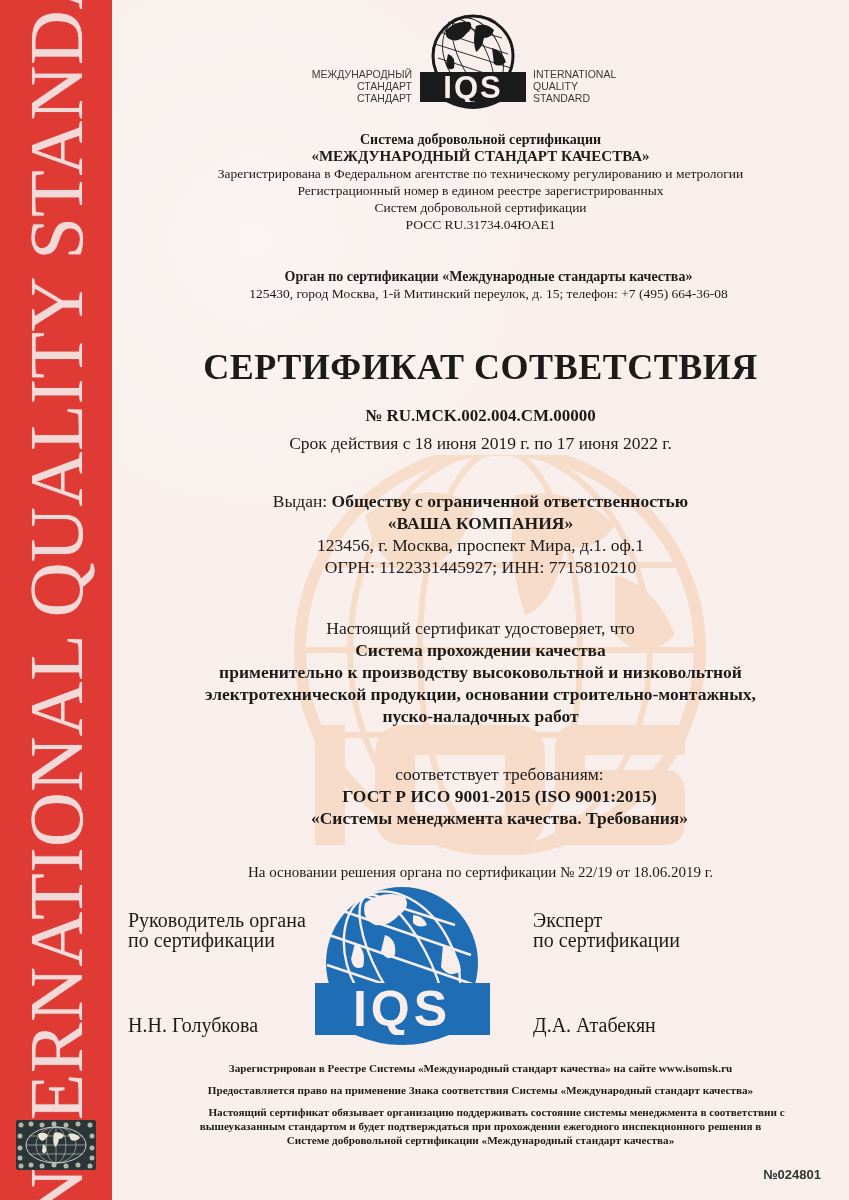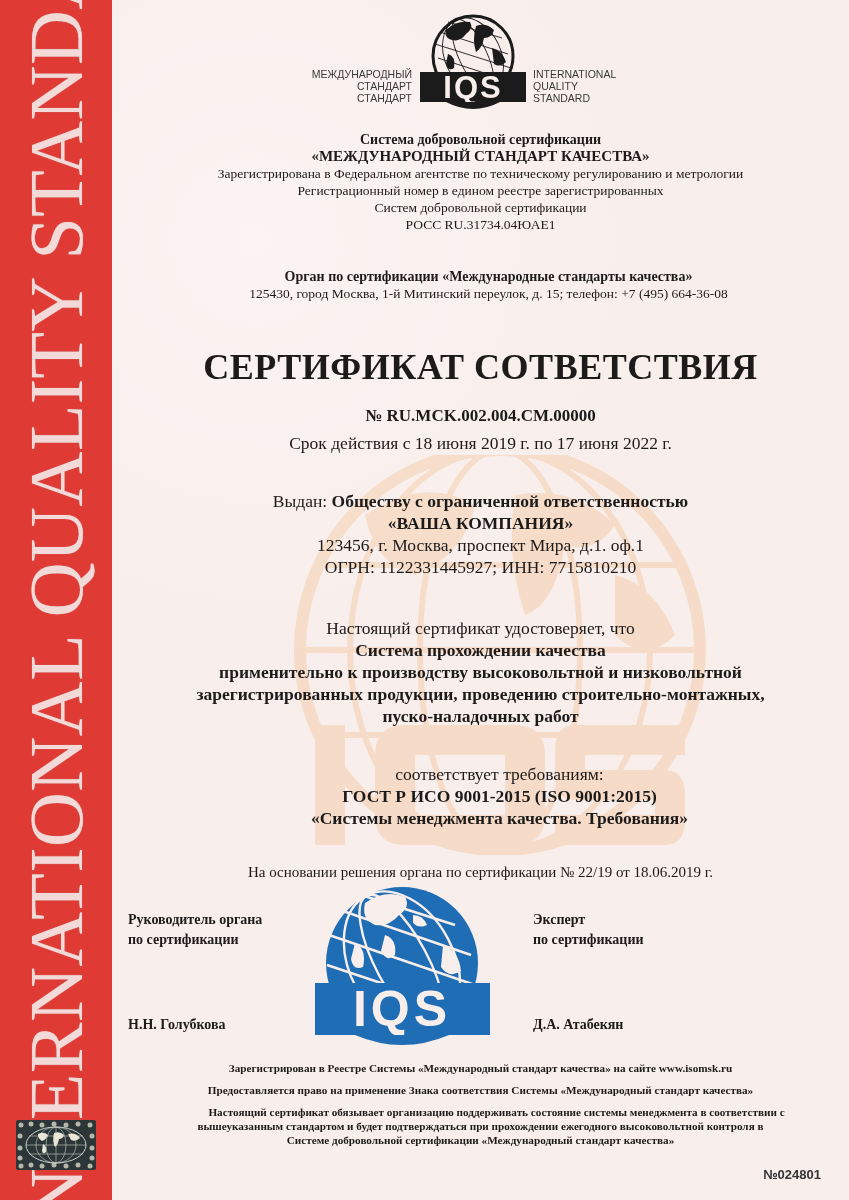--- a/index.html
+++ b/index.html
@@ -58,21 +58,21 @@
   .center { position:absolute; left:112px; width:737px; text-align:center; }
   .b { font-weight:bold; }
   .t13 { font-size:13.5px; line-height:17px; }
   .t14 { font-size:14px; line-height:17px; }
   .t16 { font-size:16.5px; line-height:20px; }
   .t17 { font-size:17.5px; line-height:22px; }
   .title {
     font-size:36px; font-weight:bold; letter-spacing:0.5px; line-height:40px;
   }
   .sig {
-    position:absolute; font-size:14px; line-height:20px; font-weight:bold;
+    position:absolute; font-size:20px; line-height:20px; font-weight:normal;
   }
   .footer-line { font-size:11.2px; line-height:14px; font-weight:bold; }
   .serial {
     position:absolute; right:28px; top:1167px;
     font-family:"Liberation Sans", sans-serif; font-weight:bold; font-size:13px; color:#333;
   }
 </style>
 </head>
 <body>
 
@@ -209,21 +209,21 @@
   </div>
   <div class="b t17">«ВАША КОМПАНИЯ»</div>
   <div class="t17">123456, г. Москва, проспект Мира, д.1. оф.1</div>
   <div class="t17">ОГРН: 1122331445927; ИНН: 7715810210</div>
 </div>
 
 <div class="center" style="top:617px;">
   <div class="t17">Настоящий сертификат удостоверяет, что</div>
   <div class="b t17">Система прохождении качества</div>
   <div class="b t17">применительно к производству высоковольтной и низковольтной</div>
-  <div class="b t17">зарегистрированных продукции, проведению строительно-монтажных,</div>
+  <div class="b t17">электротехнической продукции, основании строительно-монтажных,</div>
   <div class="b t17">пуско-наладочных работ</div>
 </div>
 
 <div class="center" style="top:763px;padding-left:19px;">
   <div class="t17">соответствует требованиям:</div>
   <div class="b t17">ГОСТ Р ИСО 9001-2015 (ISO 9001:2015)</div>
   <div class="b t17">«Системы менеджмента качества. Требования»</div>
 </div>
 
 <div class="center" style="top:864px;">
@@ -264,17 +264,17 @@
     <rect x="5" y="103" width="165" height="42" fill="none" stroke="#f8eeeb" stroke-width="0"></rect>
     <text x="87" y="141" text-anchor="middle" font-family="Liberation Sans, sans-serif" font-size="50" font-weight="bold" fill="#f8eeeb" letter-spacing="4">IQS</text>
     <path d="M40 150 q47 20 94 0" fill="#1f6db5"></path>
   </svg>
 </div>
 
 <div class="center" style="top:1061px;">
   <div class="footer-line">Зарегистрирован в Реестре Системы «Международный стандарт качества» на сайте www.isomsk.ru</div>
   <div class="footer-line" style="margin-top:8px;">Предоставляется право на применение Знака соответствия Системы «Международный стандарт качества»</div>
   <div class="footer-line" style="margin-top:8px;padding-left:32px;">Настоящий сертификат обязывает организацию поддерживать состояние системы менеджмента в соответствии с</div>
-  <div class="footer-line">вышеуказанным стандартом и будет подтверждаться при прохождении ежегодного высоковольтной контроля в</div>
+  <div class="footer-line">вышеуказанным стандартом и будет подтверждаться при прохождении ежегодного инспекционного решения в</div>
   <div class="footer-line">Системе добровольной сертификации «Международный стандарт качества»</div>
 </div>
 
 <div class="serial">№024801</div>
 
 </body></html>

